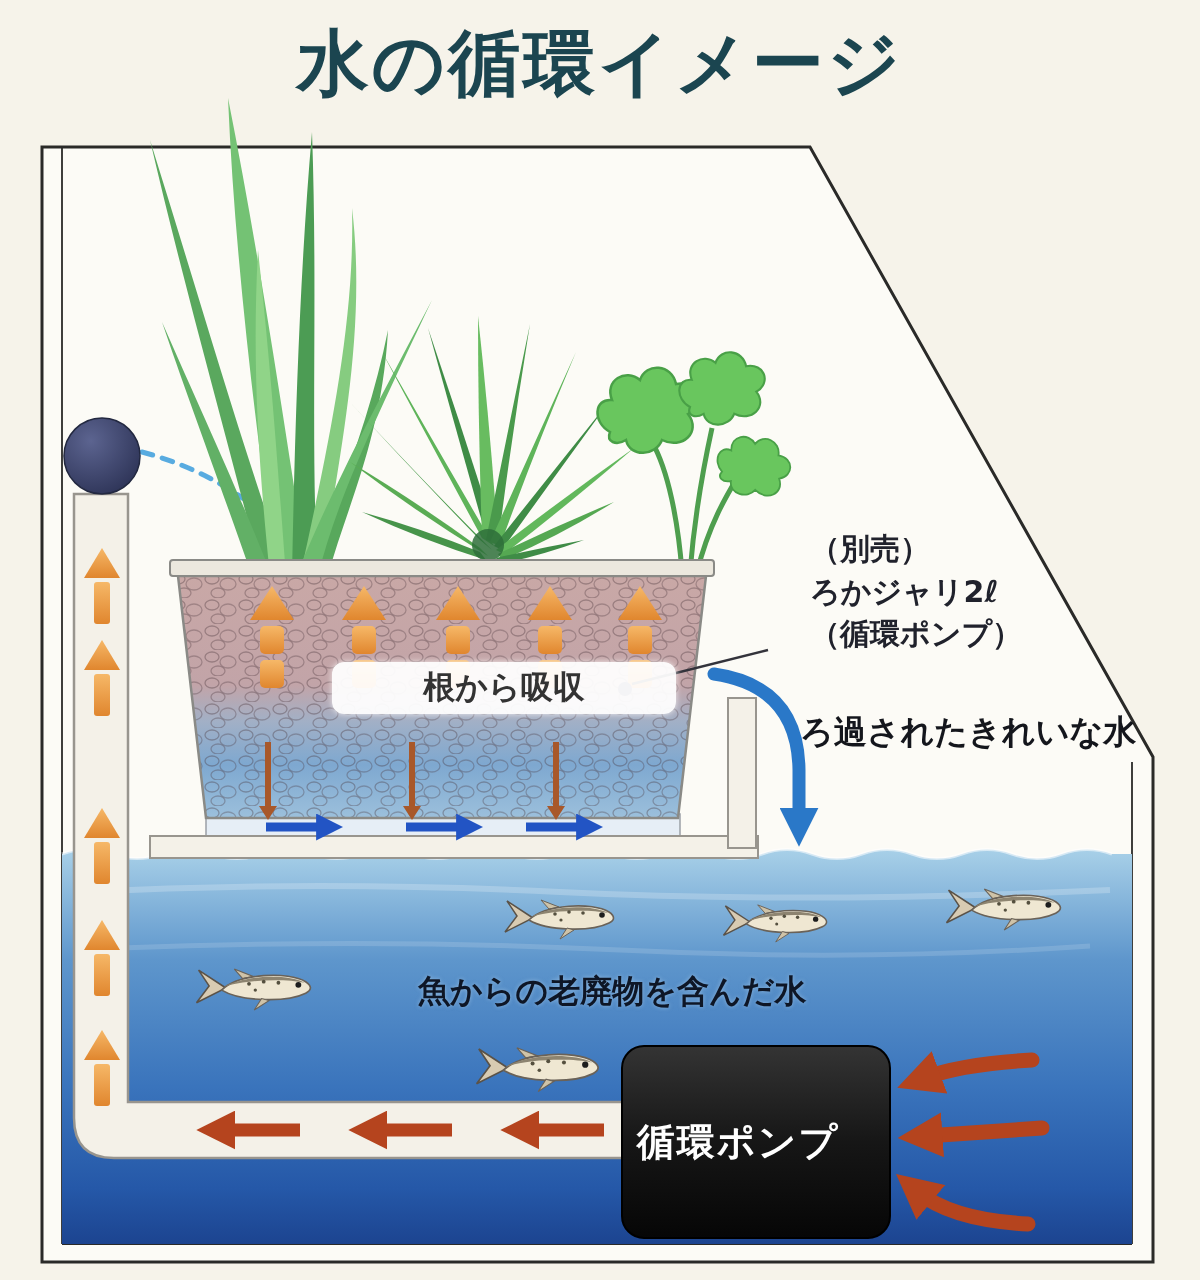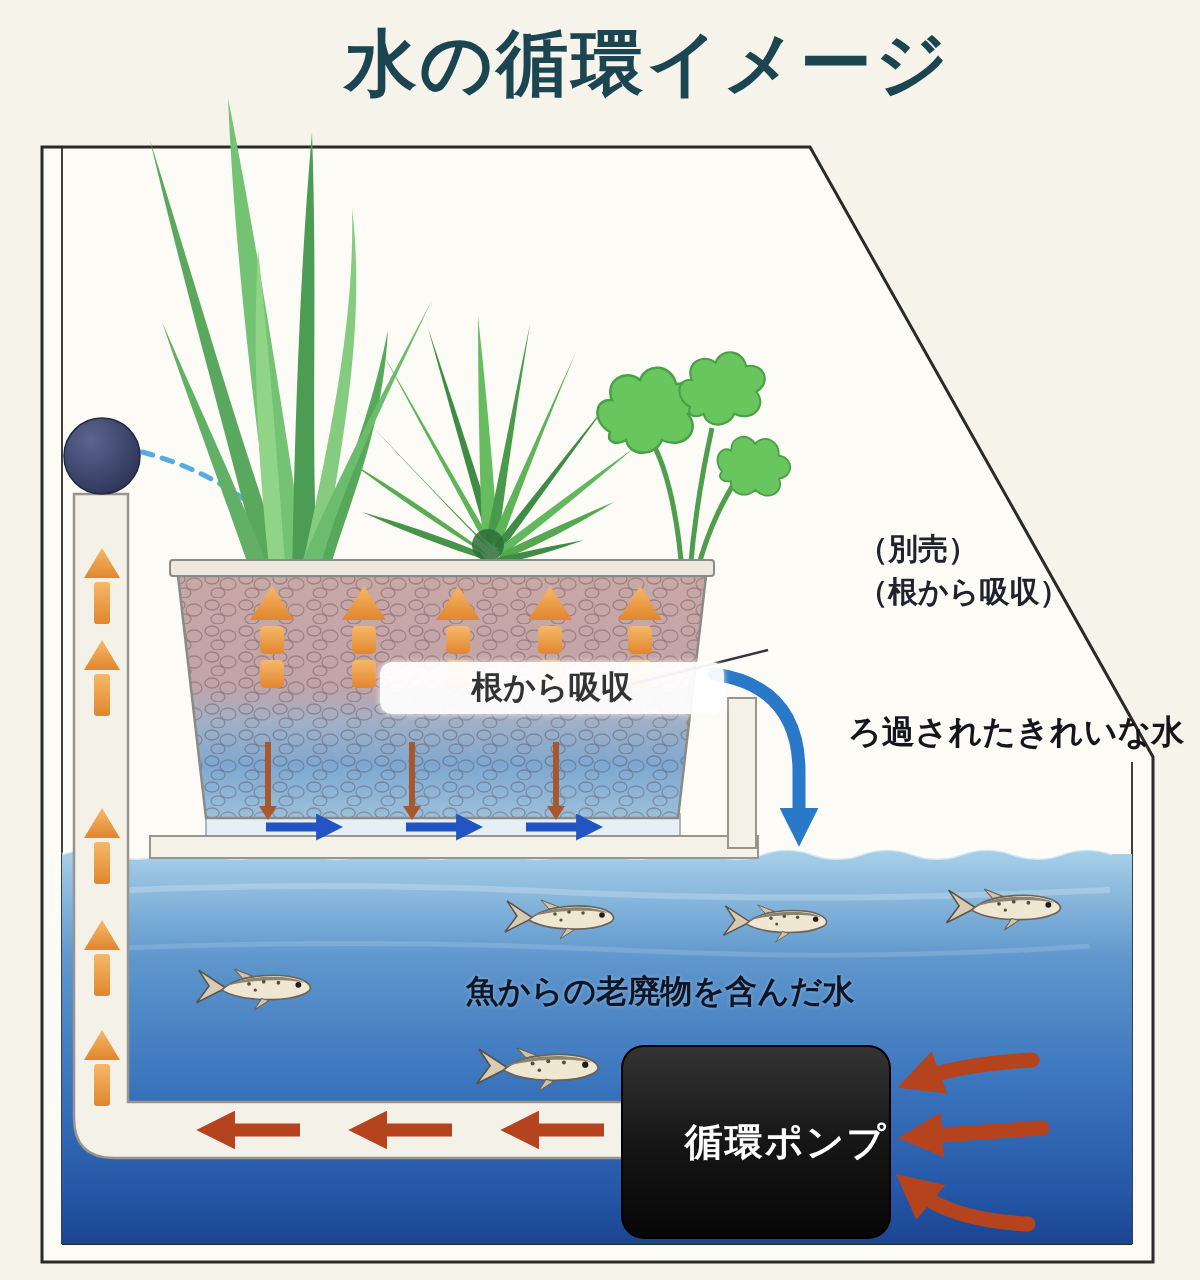--- a/index.html
+++ b/index.html
@@ -2,21 +2,21 @@
 <html><head>
 <meta charset="utf-8">
 <style>
   html,body{margin:0;padding:0;background:#e9e4d7;}
   .stage{
     position:relative;width:1200px;height:1280px;margin:0 auto;
     background:#f6f3ea;overflow:hidden;
     font-family:"DejaVu Sans","Liberation Sans",sans-serif;
   }
   svg.diagram{position:absolute;left:0;top:0;}
-  .ovl{position:absolute;white-space:nowrap;margin-left:48px;}
+  .ovl{position:absolute;white-space:nowrap;}
   .title{
     left:50%;top:16px;transform:translateX(-50%);
     font-size:72px;font-weight:800;letter-spacing:3px;color:#1b4550;
   }
   .absorb{
     left:332px;top:662px;width:344px;height:52px;
     background:rgba(255,255,255,.94);border-radius:12px;
     display:flex;align-items:center;justify-content:center;
     font-size:32px;font-weight:700;color:#333333;
     box-shadow:0 0 6px rgba(255,255,255,.8);
@@ -241,21 +241,22 @@
   </svg>
 
   <div class="ovl title">水の循環イメージ</div>
 
   <div class="ovl absorb">
     <span>根から吸収</span>
   </div>
 
   <div class="ovl sidenote">
     <span>（別売）</span>
-    <span>（根から吸収）</span>
+    <span>ろかジャリ2ℓ</span>
+    <span>（循環ポンプ）</span>
   </div>
 
   <div class="ovl waste">魚からの老廃物を含んだ水</div>
 
   <div class="ovl filtered">ろ過されたきれいな水</div>
 
   <div class="ovl pumplabel">
     <span>循環ポンプ</span>
   </div>
 

